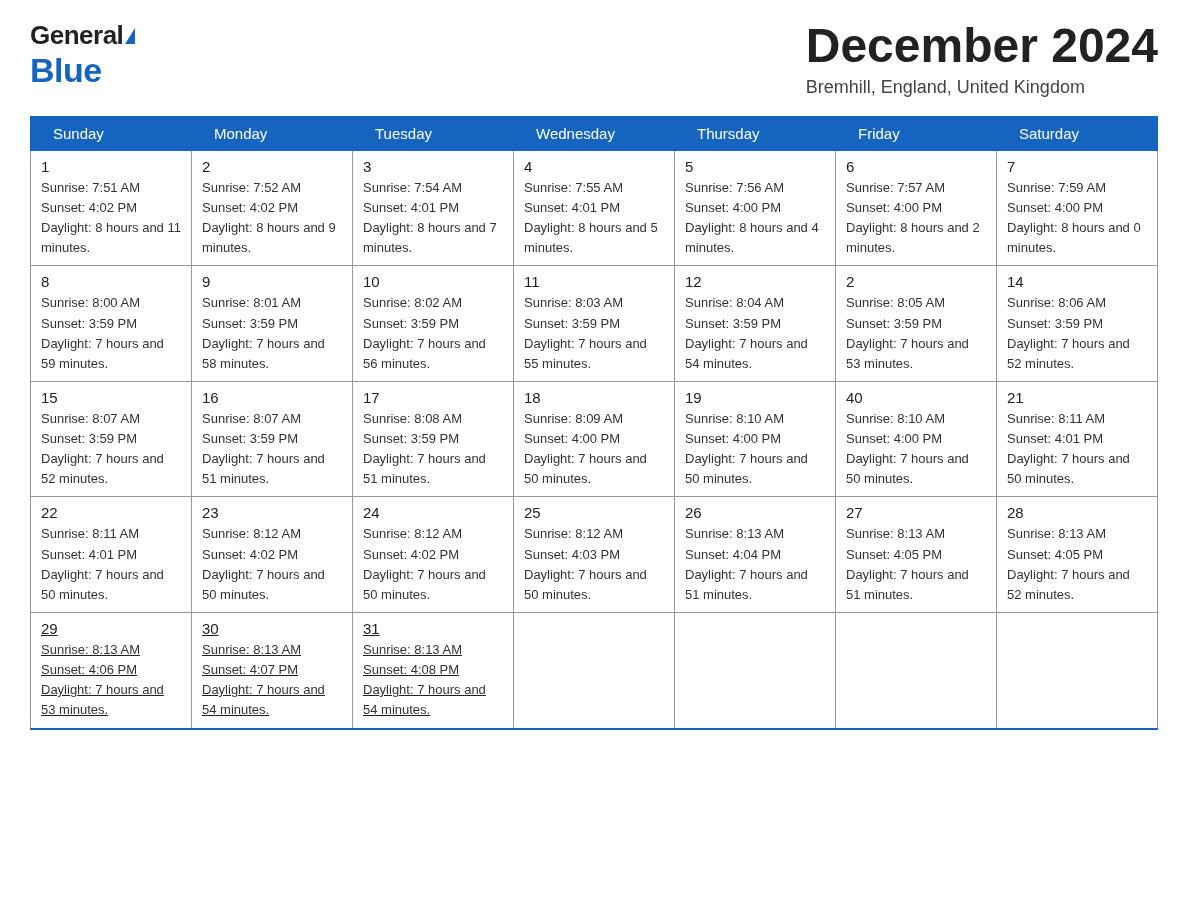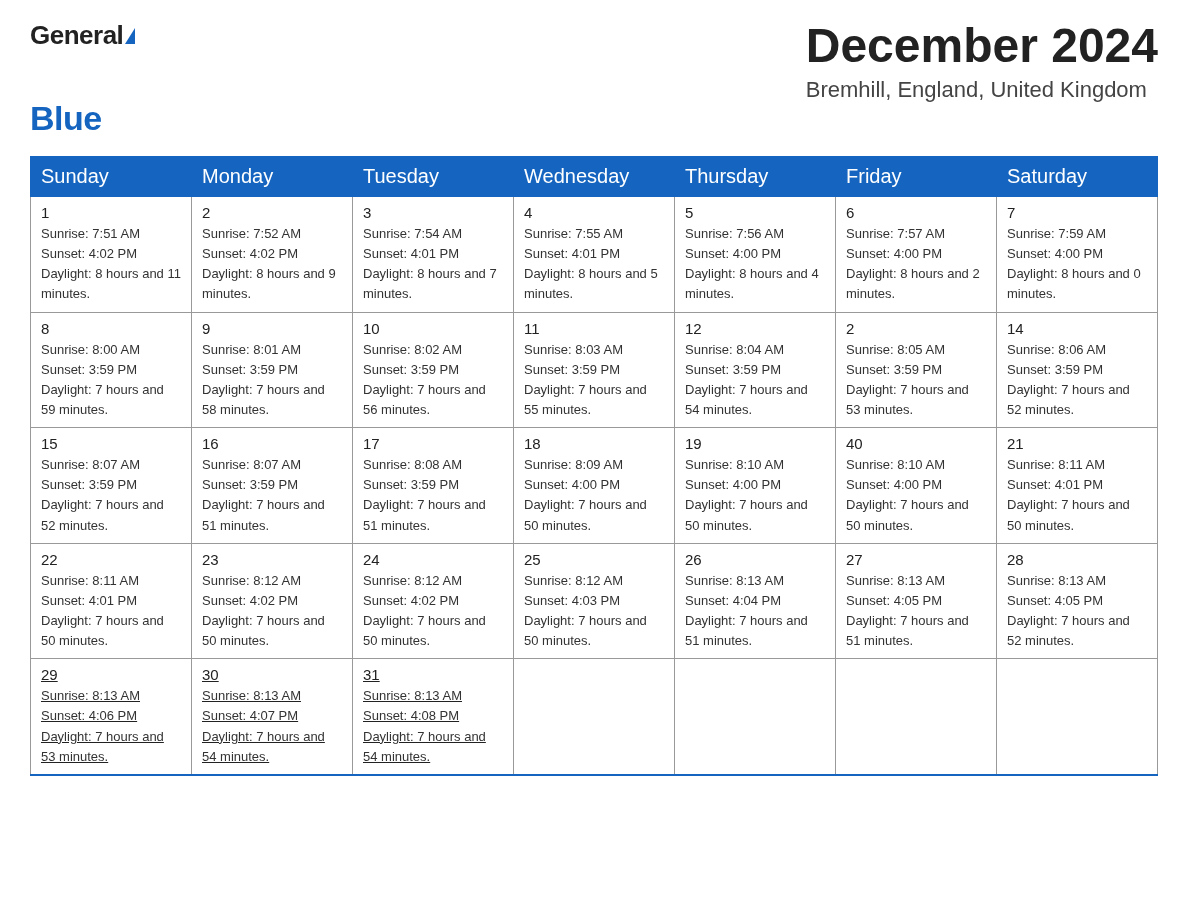--- a/index.html
+++ b/index.html
@@ -14,21 +14,20 @@
     .header {
       display: flex;
       justify-content: space-between;
       align-items: flex-start;
       margin-bottom: 18px;
     }
     .logo {
       display: flex;
       flex-direction: column;
       align-items: flex-start;
-      gap: 48px;
     }
     .logo-general {
       font-size: 26px;
       font-weight: bold;
       color: #222;
       letter-spacing: -0.5px;
     }
     .logo-blue {
       font-size: 34px;
       font-weight: bold;
@@ -47,35 +46,35 @@
     .title-area {
       text-align: left;
     }
     .month-title {
       font-size: 48px;
       font-weight: bold;
       color: #222;
       line-height: 1.1;
     }
     .location-title {
-      font-size: 22px;
+      font-size: 18px;
       color: #444;
       margin-top: 4px;
     }
     table {
       width: 100%;
       border-collapse: collapse;
       table-layout: fixed;
     }
     thead tr th {
       background-color: #1565c0;
       color: #fff;
-      font-size: 20px;
+      font-size: 15px;
       font-weight: normal;
-      padding: 8px 10px;
+      padding: 8px 22px;
       text-align: left;
       border: 1px solid #1565c0;
     }
     tbody tr td {
       border: 1px solid #999;
       vertical-align: top;
       padding: 7px 10px;
       font-size: 13px;
       color: #222;
       height: 110px;

